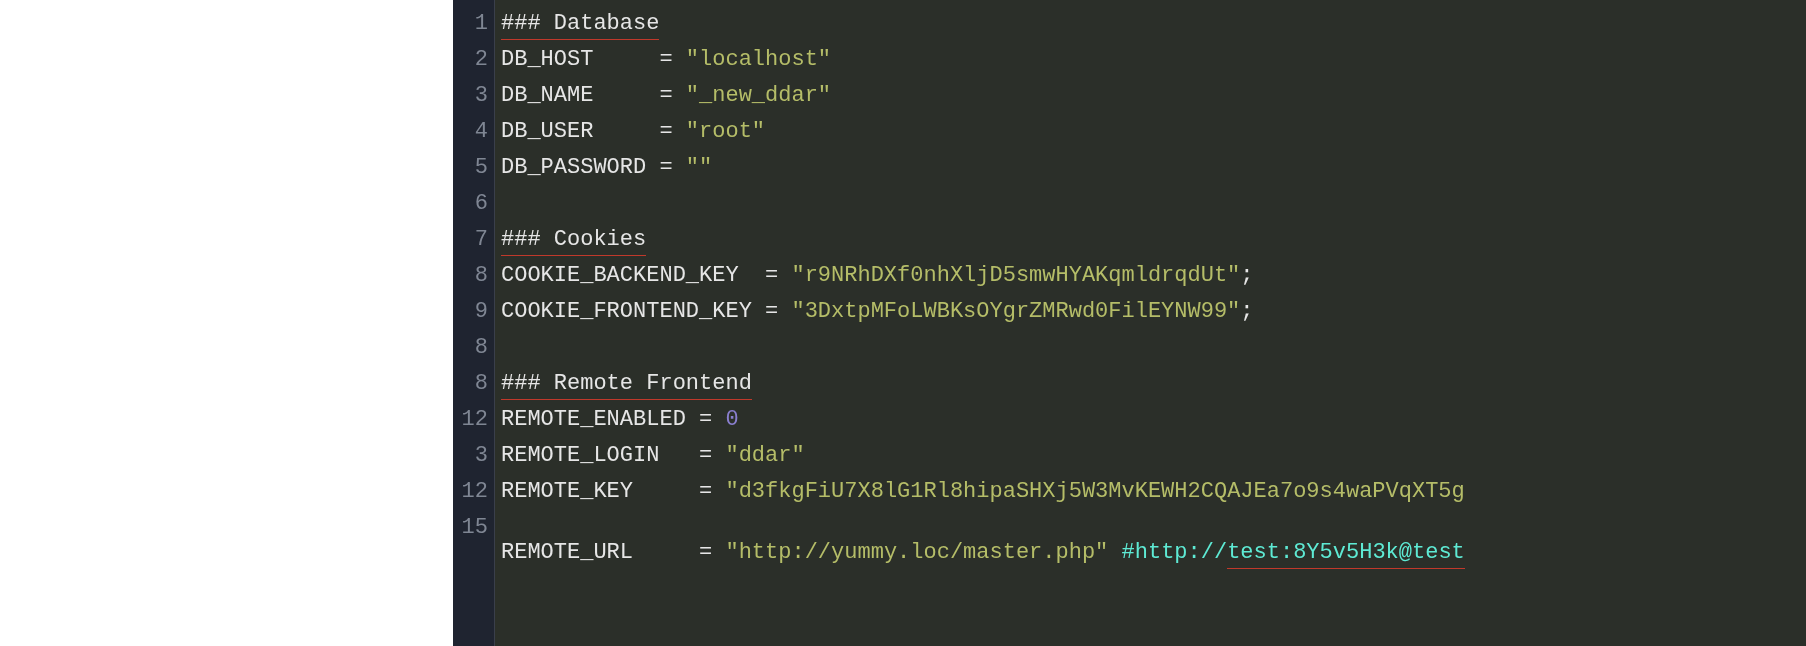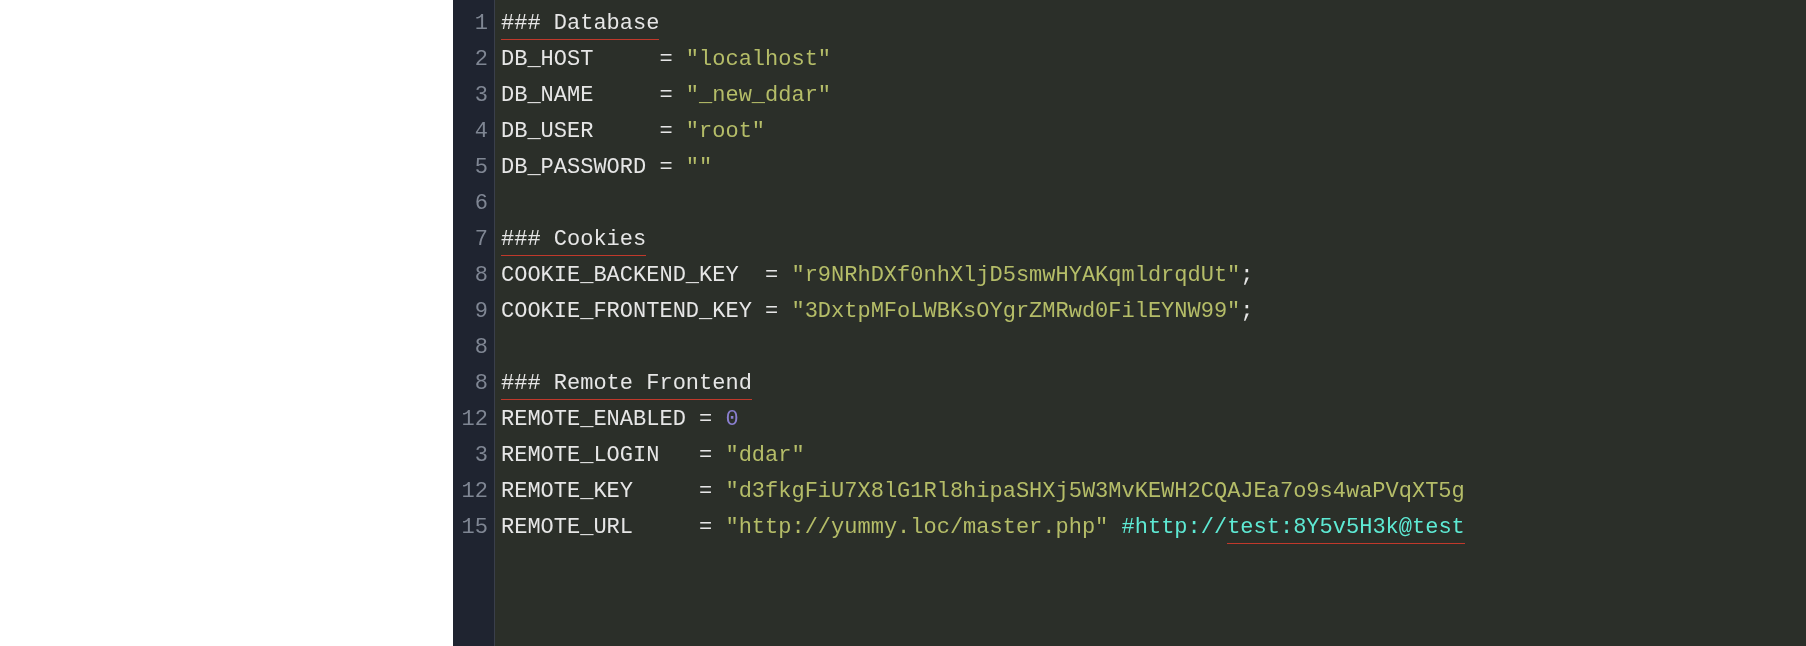--- a/index.html
+++ b/index.html
@@ -48,20 +48,21 @@
   }
   .heading-wrap::after {
     content: "";
     position: absolute;
     left: 0; right: 0; bottom: 2px;
     border-bottom: 1.5px solid #c0392b;
   }
   .err-wrap {
     position: relative;
     display: inline-block;
+    margin-top: 25px;
   }
   .err-wrap::after {
     content: "";
     position: absolute;
     left: 0; right: 0; bottom: 2px;
     border-bottom: 1.5px solid #c0392b;
   }
 </style>
 </head>
 <body>

